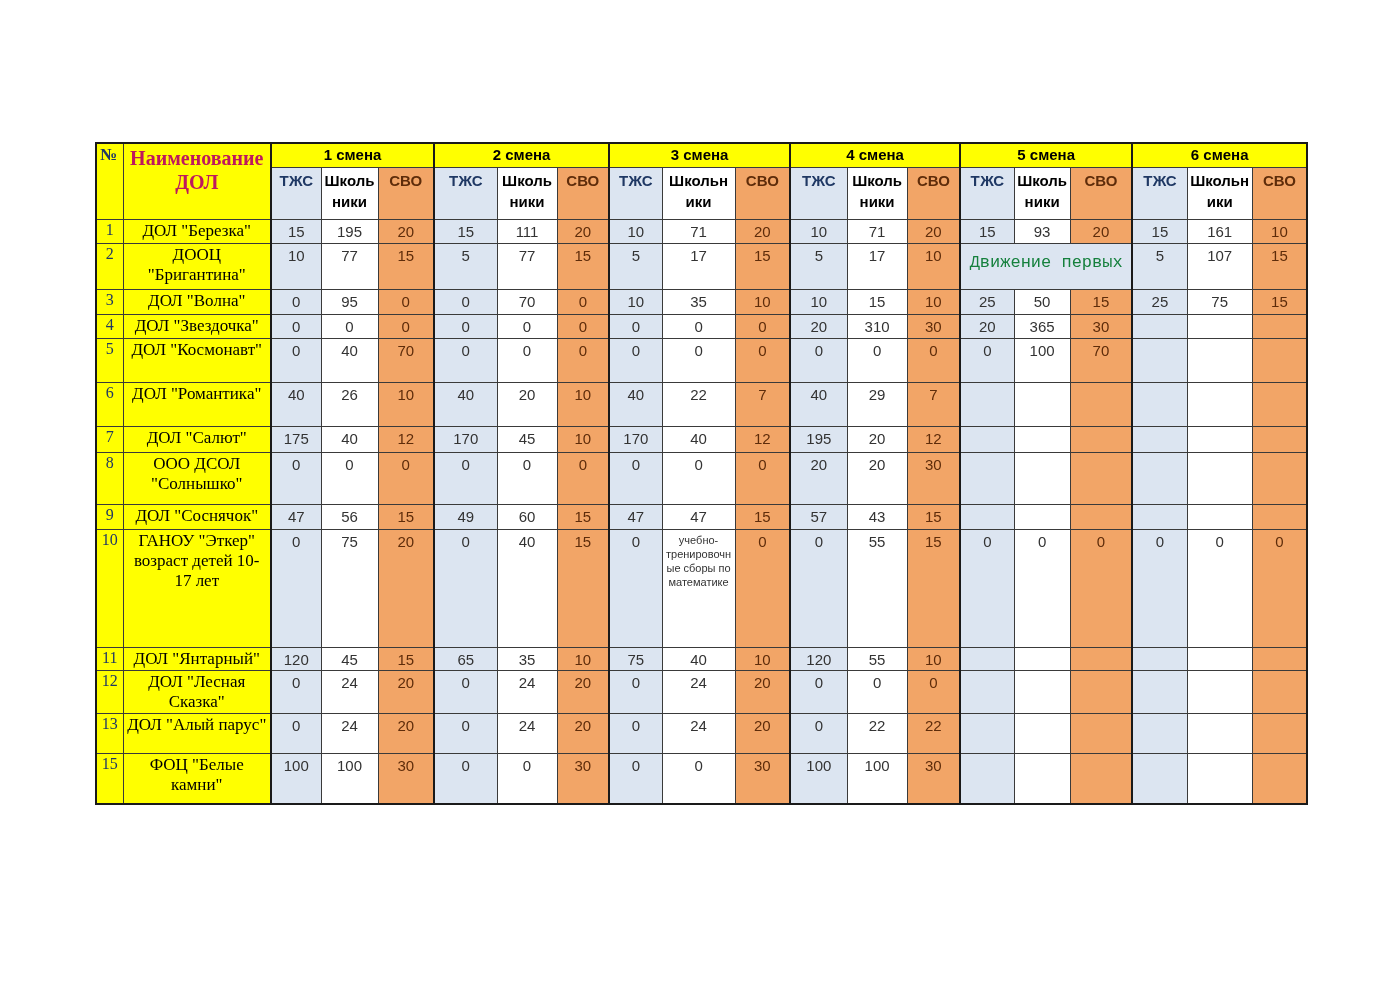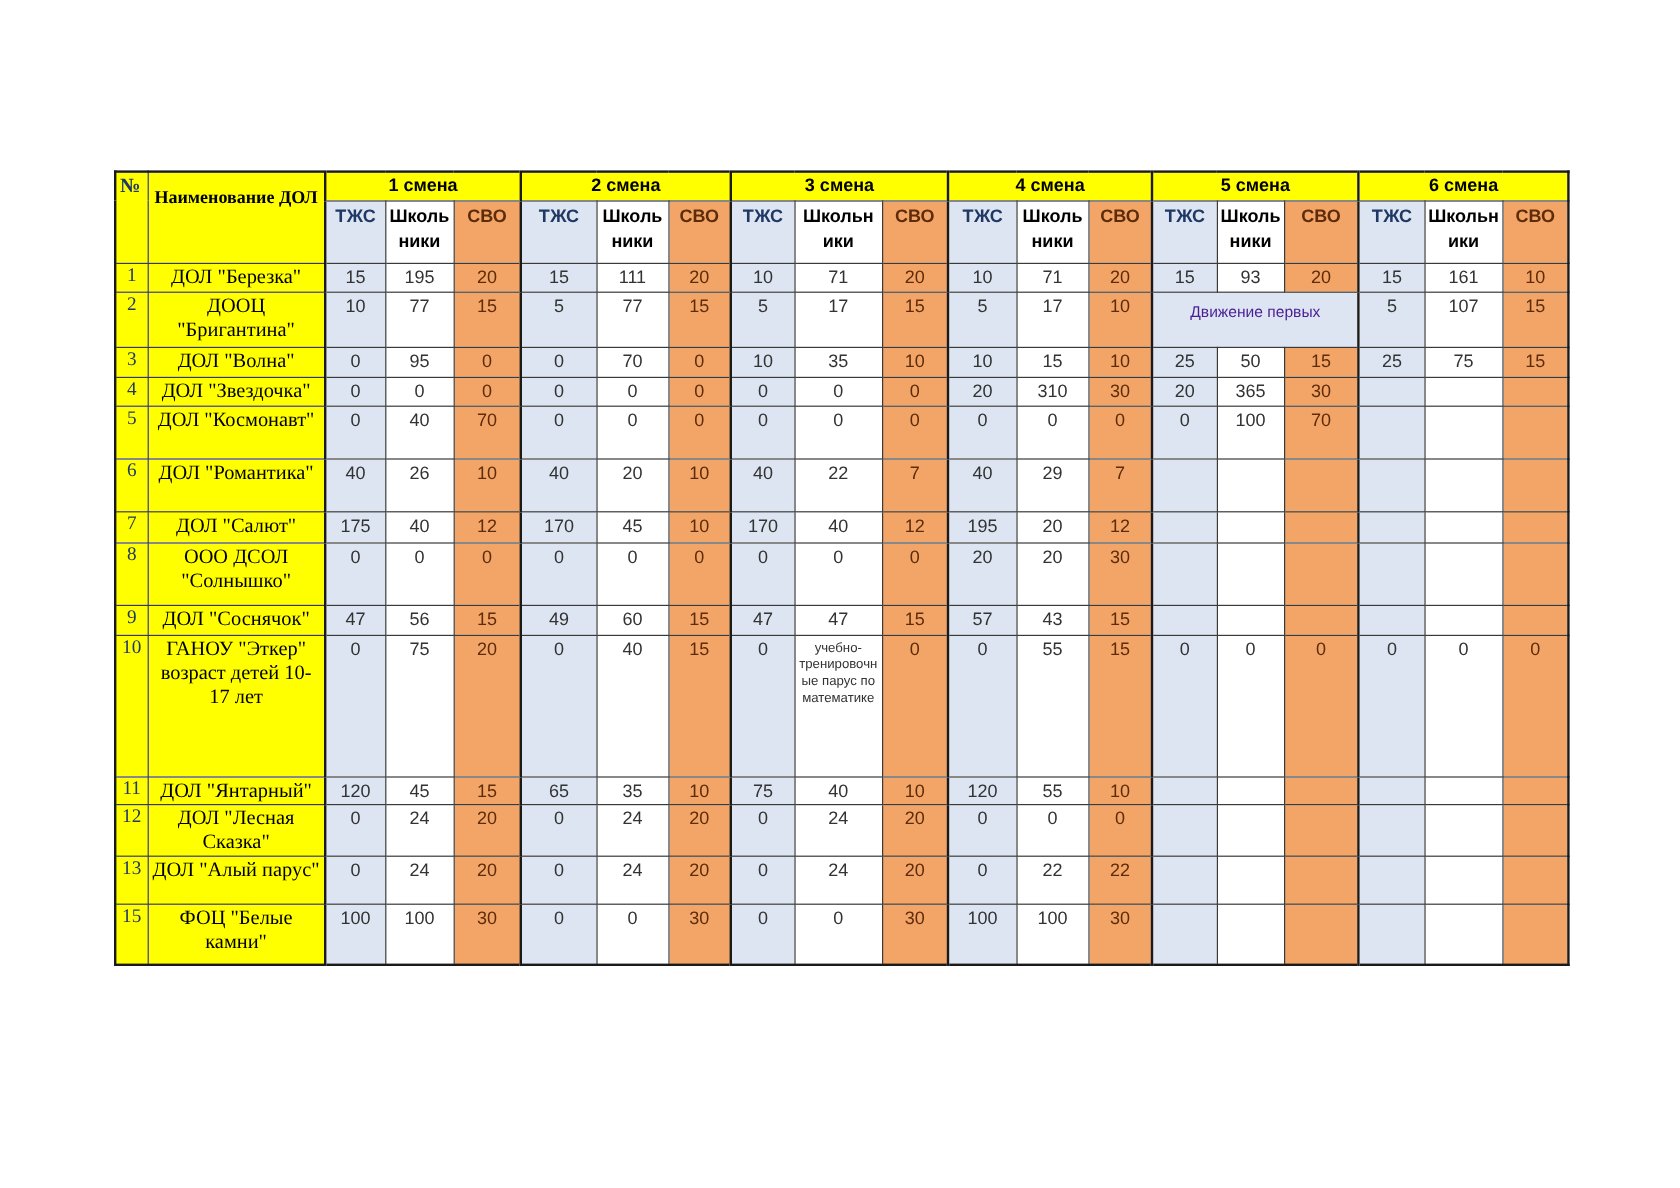--- a/index.html
+++ b/index.html
@@ -37,25 +37,25 @@
     font-weight: bold;
     font-size: 17px;
     color: var(--num-text);
     text-align: left;
     padding-left: 3px;
   }
   .nameh {
     background: var(--yellow);
     font-family: "Liberation Serif", serif;
     font-weight: bold;
-    font-size: 15px;
-    color: #000000;
+    font-size: 20px;
+    color: #be185d;
     text-align: center;
     line-height: 1.2;
-    padding-top: 12px;
+    padding-top: 2px;
   }
   .shifth {
     background: var(--yellow);
     font-size: 15px;
     font-weight: bold;
     color: #000000;
     padding: 2px 0;
   }
   .subh {
     font-size: 15px;
@@ -94,23 +94,23 @@
   .namecell {
     background: var(--yellow);
     font-family: "Liberation Serif", serif;
     font-size: 17px;
     color: #000000;
     text-align: center;
     line-height: 1.18;
     padding: 1px 2px;
   }
   td.merged {
-    font-family: Liberation Sans, sans-serif;
-    font-size: 13px;
-    color: #4c1d95;
+    font-family: Liberation Mono, monospace;
+    font-size: 17px;
+    color: #15803d;
     text-align: center;
     padding-top: 8px;
   }
   td.small {
     font-size: 11px;
     line-height: 1.3;
     color: #333333;
     overflow-wrap: anywhere;
     padding-top: 3px;
   }
@@ -392,21 +392,21 @@
         <tr>
           <td class="numcell">10</td>
           <td class="namecell">ГАНОУ "Эткер" возраст детей 10-17 лет</td>
           <td class="tzhs gstart">0</td>
           <td class="shk">75</td>
           <td class="svo">20</td>
           <td class="tzhs gstart">0</td>
           <td class="shk">40</td>
           <td class="svo">15</td>
           <td class="tzhs gstart">0</td>
-          <td class="shk small">учебно-тренировочные парус по математике</td>
+          <td class="shk small">учебно-тренировочные сборы по математике</td>
           <td class="svo">0</td>
           <td class="tzhs gstart">0</td>
           <td class="shk">55</td>
           <td class="svo">15</td>
           <td class="tzhs gstart">0</td>
           <td class="shk">0</td>
           <td class="svo">0</td>
           <td class="tzhs gstart">0</td>
           <td class="shk">0</td>
           <td class="svo">0</td>

